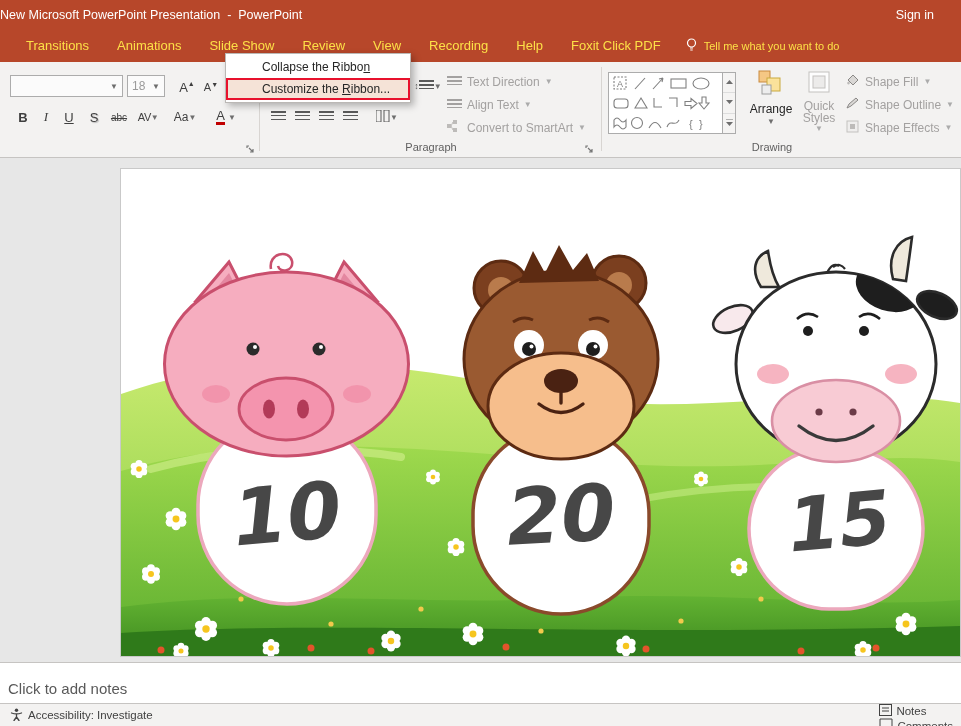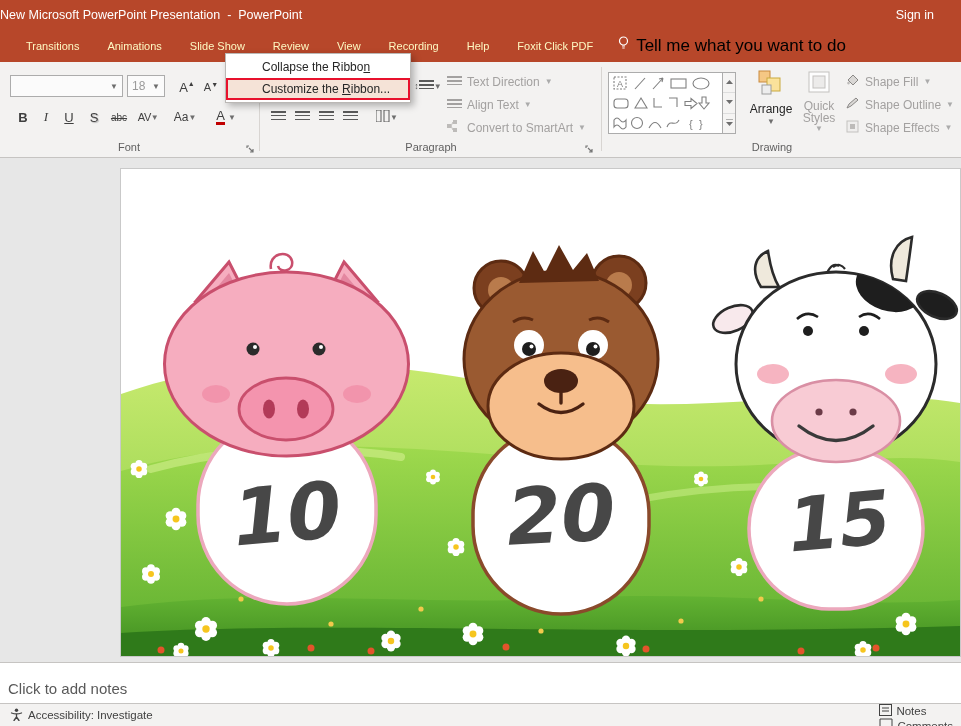--- a/index.html
+++ b/index.html
@@ -7,22 +7,22 @@
   body { font-family:"Liberation Sans", sans-serif; }
   #app { position:relative; width:961px; height:726px; overflow:hidden; background:#E7E7E7; }
 
   
   .titlebar { position:absolute; left:0; top:0; width:961px; height:30px; background:#B7472A; }
   .titlebar .title { position:absolute; left:0; right:0; top:8px; text-align:left; color:#fff; font-size:12.5px; white-space:pre; }
   .signin { position:absolute; right:14px; top:4px; color:#fff; font-size:12.5px; padding:3px 12px; border:1px solid rgba(255,255,255,0.0); border-radius:2px; }
 
   
   .tabrow { position:absolute; left:0; top:30px; width:961px; height:32px; background:#B7472A; display:flex; align-items:center; }
-  .tab { color:#fef9c3; font-size:11px; padding:0 14px; height:32px; line-height:32px; white-space:nowrap; }
-  .tellme { display:flex; align-items:center; gap:6px; color:#000000; font-size:17px; margin-left:10px; height:32px; }
+  .tab { color:#fde047; font-size:13px; padding:0 14px; height:32px; line-height:32px; white-space:nowrap; }
+  .tellme { display:flex; align-items:center; gap:6px; color:#fde047; font-size:11px; margin-left:10px; height:32px; }
 
   
   .ribbon { position:absolute; left:0; top:62px; width:961px; height:96px; background:#F3F2F1; border-bottom:1px solid #C6C4C2; }
   .vsep { position:absolute; top:5px; height:84px; width:1px; background:#D8D5D2; }
   .grplabel { position:absolute; top:79px; font-size:11px; color:#5f5f5f; text-align:center; }
   .combo { position:absolute; height:22px; background:#FBFBFB; border:1px solid #ACACAC; font-size:12px; color:#9b9b9b; display:flex; align-items:center; padding:0 4px; }
   .combo .chev { margin-left:auto; }
   .chev { font-size:8px; color:#6e6e6e; }
   .chev.dis { color:#ABABAB; }
   .fbtn { position:absolute; top:43px; height:24px; display:flex; align-items:center; justify-content:center; color:#3f3f3f; }
@@ -121,21 +121,20 @@
         <span class="chev">▼</span>
     </div>
     <div class="fbtn" style="left:170px; width:30px; font-size:12px;">
       <span>Aa</span>
         <span class="chev">▼</span>
     </div>
     <div class="fbtn" style="left:210px; width:32px;">
       <span style="font-size:13px; border-bottom:3px solid #C00000; line-height:13px;">A</span>
         <span class="chev" style="margin-left:3px">▼</span>
     </div>
-    <div class="grplabel" style="left:0; width:258px;">Font</div>
     <div class="launcher" style="left:245px;">
       <svg width="12" height="12" viewBox="0 0 12 12">
           <path d="M2,4 V2 H4" fill="none" stroke="#767676" stroke-width="1.2"></path>
           <path d="M4,4 l4,4 M8,5 v3 h-3" fill="none" stroke="#767676" stroke-width="1.2"></path>
         </svg>
     </div>
     <div class="vsep" style="left:259px;"></div>
 
     <div class="fbtn" style="left:413px; top:13px; height:22px; width:30px;">
       <span style="font-size:9px; color:#5a5a5a;">↕</span>

